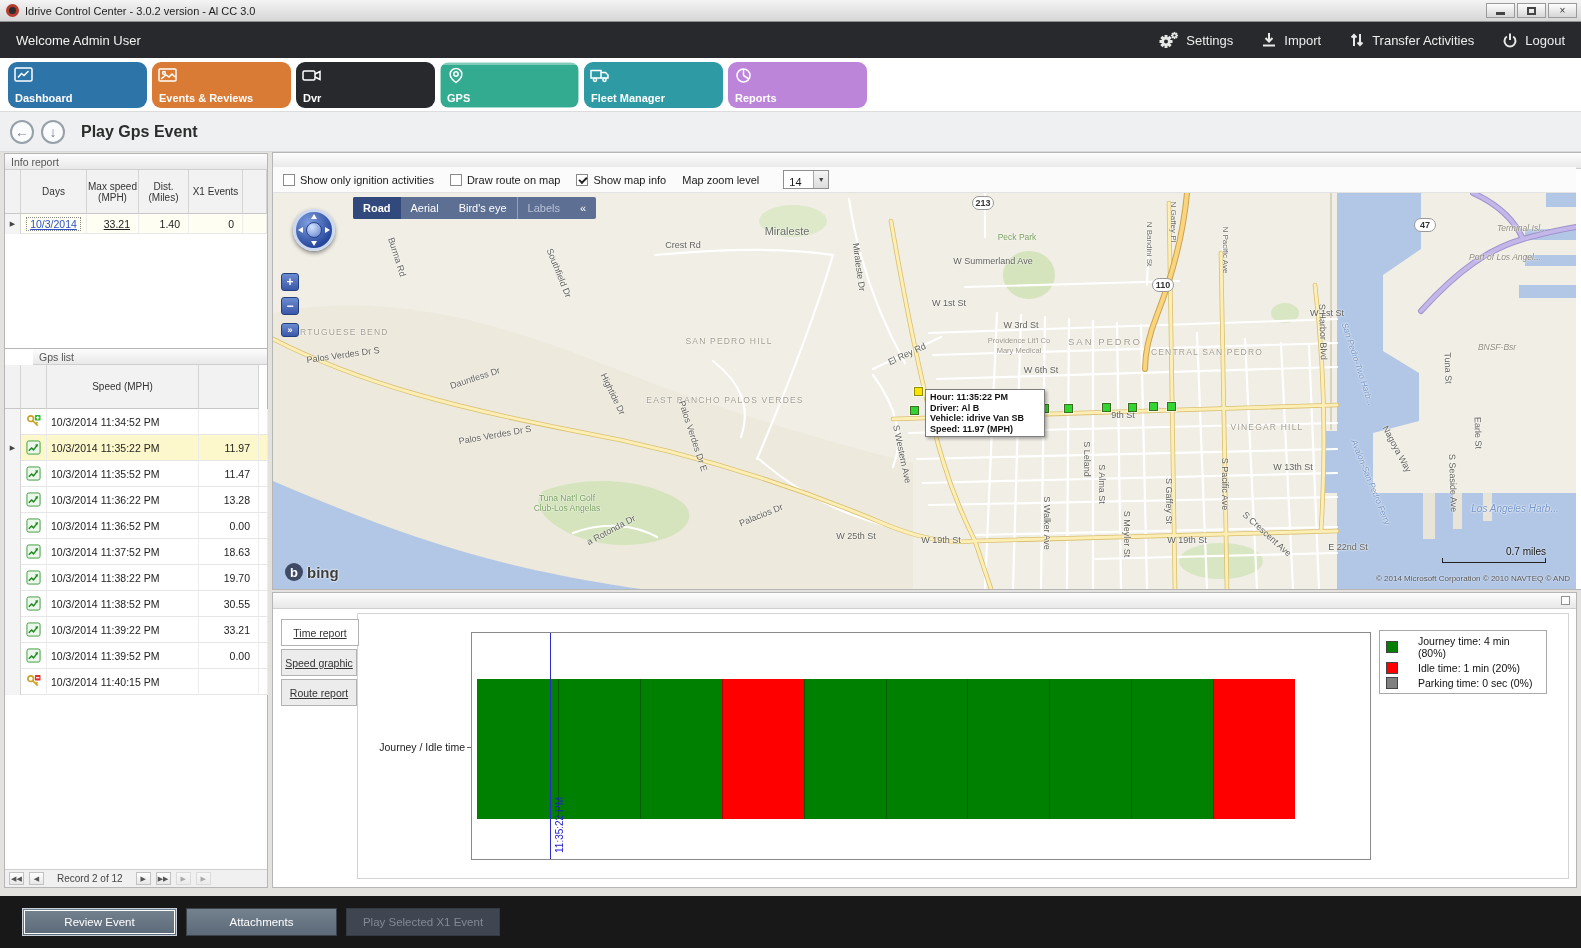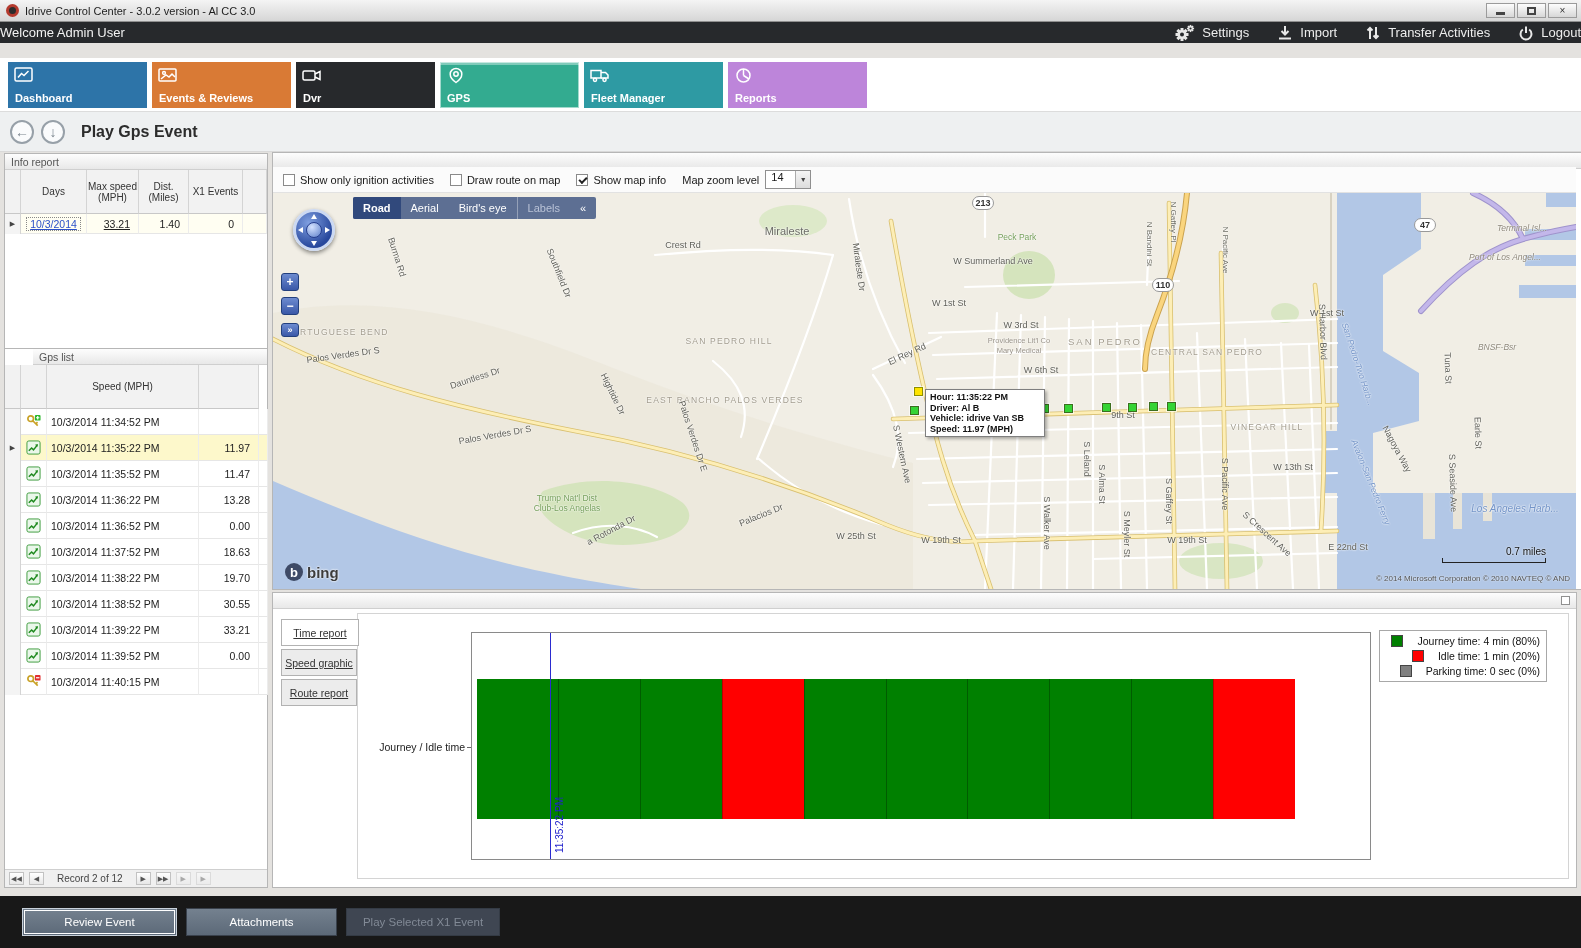--- a/index.html
+++ b/index.html
@@ -9,28 +9,28 @@
   
   .titlebar{position:absolute;left:0;top:0;width:100%;height:22px;background:linear-gradient(#f4f4f4,#d6d6d6);border-bottom:1px solid #8f8f8f;display:flex;align-items:center;padding:0 4px;}
   .app-logo{width:13px;height:13px;border-radius:50%;border:3px solid #b43a2e;background:#2c2c2c;margin:0 6px 0 2px;}
   .titlebar .wtitle{font-size:11px;font-weight:normal;color:#1d1d1d;}
   .win-controls{margin-left:auto;display:flex;gap:2px;}
   .winbtn{width:29px;height:15px;border:1px solid #9b9b9b;background:linear-gradient(#fdfdfd,#d7d7d7);display:flex;align-items:center;justify-content:center;color:#333;font-size:10px;line-height:1;}
   .g-min{width:9px;height:3px;background:#444;margin-top:6px;}
   .g-max{width:9px;height:8px;border:2px solid #444;}
 
   
-  .header{position:absolute;left:0;top:22px;width:100%;height:21px;background:#27292c;display:flex;align-items:center;color:#fff;padding:0 0;}
+  .header{position:absolute;left:0;top:22px;width:100%;height:36px;background:#27292c;display:flex;align-items:center;color:#fff;padding:0 16px;}
   .welcome{font-size:13px;color:#f2f2f2;}
   .header-actions{margin-left:auto;display:flex;gap:28px;align-items:center;}
   .haction{display:flex;align-items:center;gap:7px;font-size:13px;color:#ededed;cursor:default;}
 
   
   .tiles{position:absolute;left:0;top:58px;width:100%;height:54px;background:#ffffff;border-bottom:1px solid #dcdcdc;display:flex;gap:5px;padding:4px 0 0 8px;}
-  .tile{width:139px;height:46px;position:relative;color:#fff;cursor:default;}
+  .tile{width:139px;height:46px;position:relative;color:#fff;cursor:default;border-radius:9px;}
   .tile-label{position:absolute;left:7px;bottom:4px;font-size:11px;font-weight:bold;}
   .tile-icon{position:absolute;left:6px;top:5px;}
   .tile.selected::before{content:"";position:absolute;left:0;top:0;right:0;height:3px;background:rgba(255,255,255,.38);}
   .tile.selected::after{content:"";position:absolute;inset:0;border:1px solid rgba(255,255,255,.55);}
 
   
   .navrow{position:absolute;left:0;top:112px;width:100%;height:40px;background:#eef0f1;border-bottom:1px solid #d9d9d9;display:flex;align-items:center;padding-left:10px;gap:7px;}
   .circlebtn{width:24px;height:24px;border-radius:50%;border:2px solid #97a0a8;color:#7b858e;background:#fafbfc;display:flex;align-items:center;justify-content:center;font-size:14px;line-height:1;}
   .page-title{font-size:16px;font-weight:600;color:#2c2c2c;margin-left:9px;}
 
@@ -56,21 +56,21 @@
   .pager{position:absolute;left:0;bottom:0;width:100%;height:18px;background:#f0f0f0;border-top:1px solid #cfcfcf;display:flex;align-items:center;gap:5px;padding:0 4px;font-size:10px;color:#444;}
   .pgb{width:15px;height:13px;border:1px solid #c2c2c2;background:linear-gradient(#ffffff,#e7e7e7);color:#555;font-size:7px;display:flex;align-items:center;justify-content:center;}
   .pgb.dim{opacity:.45;}
   .pgtext{margin:0 8px;}
 
   
   .maptoolbar{position:absolute;left:0;top:14px;width:1303px;height:26px;background:#fbfbfb;border-bottom:1px solid #e2e2e2;display:flex;align-items:center;padding-left:10px;font-size:11px;color:#1a1a1a;}
   .cb{width:12px;height:12px;border:1px solid #8a8a8a;background:#fff;position:relative;display:inline-block;flex:none;}
   .cb[checked]::after{content:"";position:absolute;left:2px;top:2px;width:6px;height:3px;border-left:2px solid #222;border-bottom:2px solid #222;transform:rotate(-45deg);}
   .cblabel{margin:0 16px 0 5px;}
-  .zoomsel{width:46px;height:19px;border:1px solid #8f8f8f;background:#fff;display:flex;align-items:flex-start;padding-left:5px;margin-left:6px;font-size:11px;}
+  .zoomsel{width:46px;height:19px;border:1px solid #8f8f8f;background:#fff;display:flex;align-items:flex-end;padding-left:5px;margin-left:24px;font-size:11px;}
   .zarrow{margin-left:auto;width:15px;height:100%;background:linear-gradient(#f5f5f5,#dcdcdc);border-left:1px solid #ababab;font-size:7px;color:#444;display:flex;align-items:center;justify-content:center;}
   .map{position:absolute;left:0;top:40px;width:1303px;height:396px;background:#f1eee5;overflow:hidden;}
   .ml{position:absolute;white-space:nowrap;font-size:9px;color:#5f5f58;transform:translate(-50%,-50%) rotate(var(--r,0deg));text-shadow:0 0 2px rgba(255,255,255,.95),0 0 2px rgba(255,255,255,.9);}
   .ml.city{font-size:11px;color:#6b6b66;}
   .ml.area{font-size:8.5px;letter-spacing:1.2px;color:#a29c8e;}
   .ml.area-lg{font-size:9.5px;letter-spacing:2px;color:#a29c8e;}
   .ml.park{color:#76a05c;font-size:8.5px;}
   .ml.water{color:#7394c8;font-style:italic;font-size:8.5px;}
   .ml.water-lg{color:#7394c8;font-style:italic;font-size:10px;}
   .ml.poi{color:#8f897b;font-style:italic;font-size:8.5px;}
@@ -105,21 +105,21 @@
   .ctab.active{background:#fff;z-index:2;width:78px;}
   .rowlabel{position:absolute;left:96px;top:148px;width:96px;text-align:right;font-size:10.5px;color:#222;}
   .tick{position:absolute;left:194px;top:154px;width:4px;height:1px;background:#666;}
   .chart-frame{position:absolute;left:198px;top:39px;width:900px;height:228px;border:1px solid #8a8a8a;background:#fff;}
   .bar{position:absolute;left:5px;top:46px;width:818px;height:140px;display:flex;}
   .seg{flex-basis:0;}
   .seg+.seg{border-left:1px solid rgba(0,0,0,.28);}
   .cursor{position:absolute;left:78px;top:0;width:1px;height:226px;background:#2b2bd0;}
   .cursor-label{position:absolute;left:82px;top:220px;transform-origin:0 0;transform:rotate(-90deg);font-size:10px;color:#2222cc;white-space:nowrap;}
   .legend{position:absolute;left:1106px;top:37px;width:168px;border:1px solid #a8a8a8;background:#fff;padding:4px 6px;display:flex;flex-direction:column;gap:3px;}
-  .litem{display:flex;align-items:center;gap:14px;font-size:10.5px;color:#111;justify-content:flex-end;}
+  .litem{display:flex;align-items:center;gap:20px;font-size:10.5px;color:#111;}
   .lsw{width:12px;height:12px;border:1px solid #444;flex:none;}
 
   
   .footer{position:absolute;left:0;top:896px;width:100%;height:52px;background:#181818;display:flex;align-items:center;gap:9px;padding-left:22px;}
   .fbtn{height:28px;background:linear-gradient(#74818f,#5c6978);color:#fff;font-size:11.5px;border:1px solid #39414c;display:flex;align-items:center;justify-content:center;}
   .fbtn.focus{outline:1px solid #fff;outline-offset:-3px;border-color:#c9d2dc;}
   .fbtn.disabled{background:#3f4652;color:#828a96;border-color:#343b45;}
 </style>
 </head>
 <body>
@@ -579,21 +579,21 @@
       <span class="ml area" style="left:456px;top:148px">SAN PEDRO HILL</span>
       <span class="ml" style="left:634px;top:161px;--r:-25deg">El Rey Rd</span>
       <span class="ml area" style="left:452px;top:207px">EAST RANCHO PALOS VERDES</span>
       <span class="ml" style="left:202px;top:185px;--r:-18deg">Dauntless Dr</span>
       <span class="ml" style="left:340px;top:201px;--r:64deg">Hightide Dr</span>
       <span class="ml" style="left:286px;top:80px;--r:68deg">Southfield Dr</span>
       <span class="ml" style="left:124px;top:64px;--r:72deg">Burma Rd</span>
       <span class="ml" style="left:586px;top:74px;--r:82deg">Miraleste Dr</span>
       <span class="ml" style="left:222px;top:242px;--r:-10deg">Palos Verdes Dr S</span>
       <span class="ml" style="left:420px;top:243px;--r:72deg">Palos Verdes Dr E</span>
-      <span class="ml park" style="left:294px;top:305px">Trump Nat'l Dist</span>
+      <span class="ml park" style="left:294px;top:305px">Tuna Nat'l Golf</span>
       <span class="ml park" style="left:294px;top:315px">Club-Los Angelas</span>
       <span class="ml" style="left:338px;top:337px;--r:-28deg">a Rotonda Dr</span>
       <span class="ml" style="left:488px;top:322px;--r:-22deg">Palacios Dr</span>
       <span class="ml" style="left:583px;top:343px">W 25th St</span>
       <span class="ml" style="left:629px;top:261px;--r:78deg">S Western Ave</span>
       <span class="ml" style="left:668px;top:347px">W 19th St</span>
       <span class="ml" style="left:914px;top:347px">W 19th St</span>
       <span class="ml" style="left:774px;top:330px;--r:90deg">S Walker Ave</span>
       <span class="ml" style="left:814px;top:266px;--r:90deg">S Leland</span>
       <span class="ml" style="left:829px;top:291px;--r:90deg">S Alma St</span>

